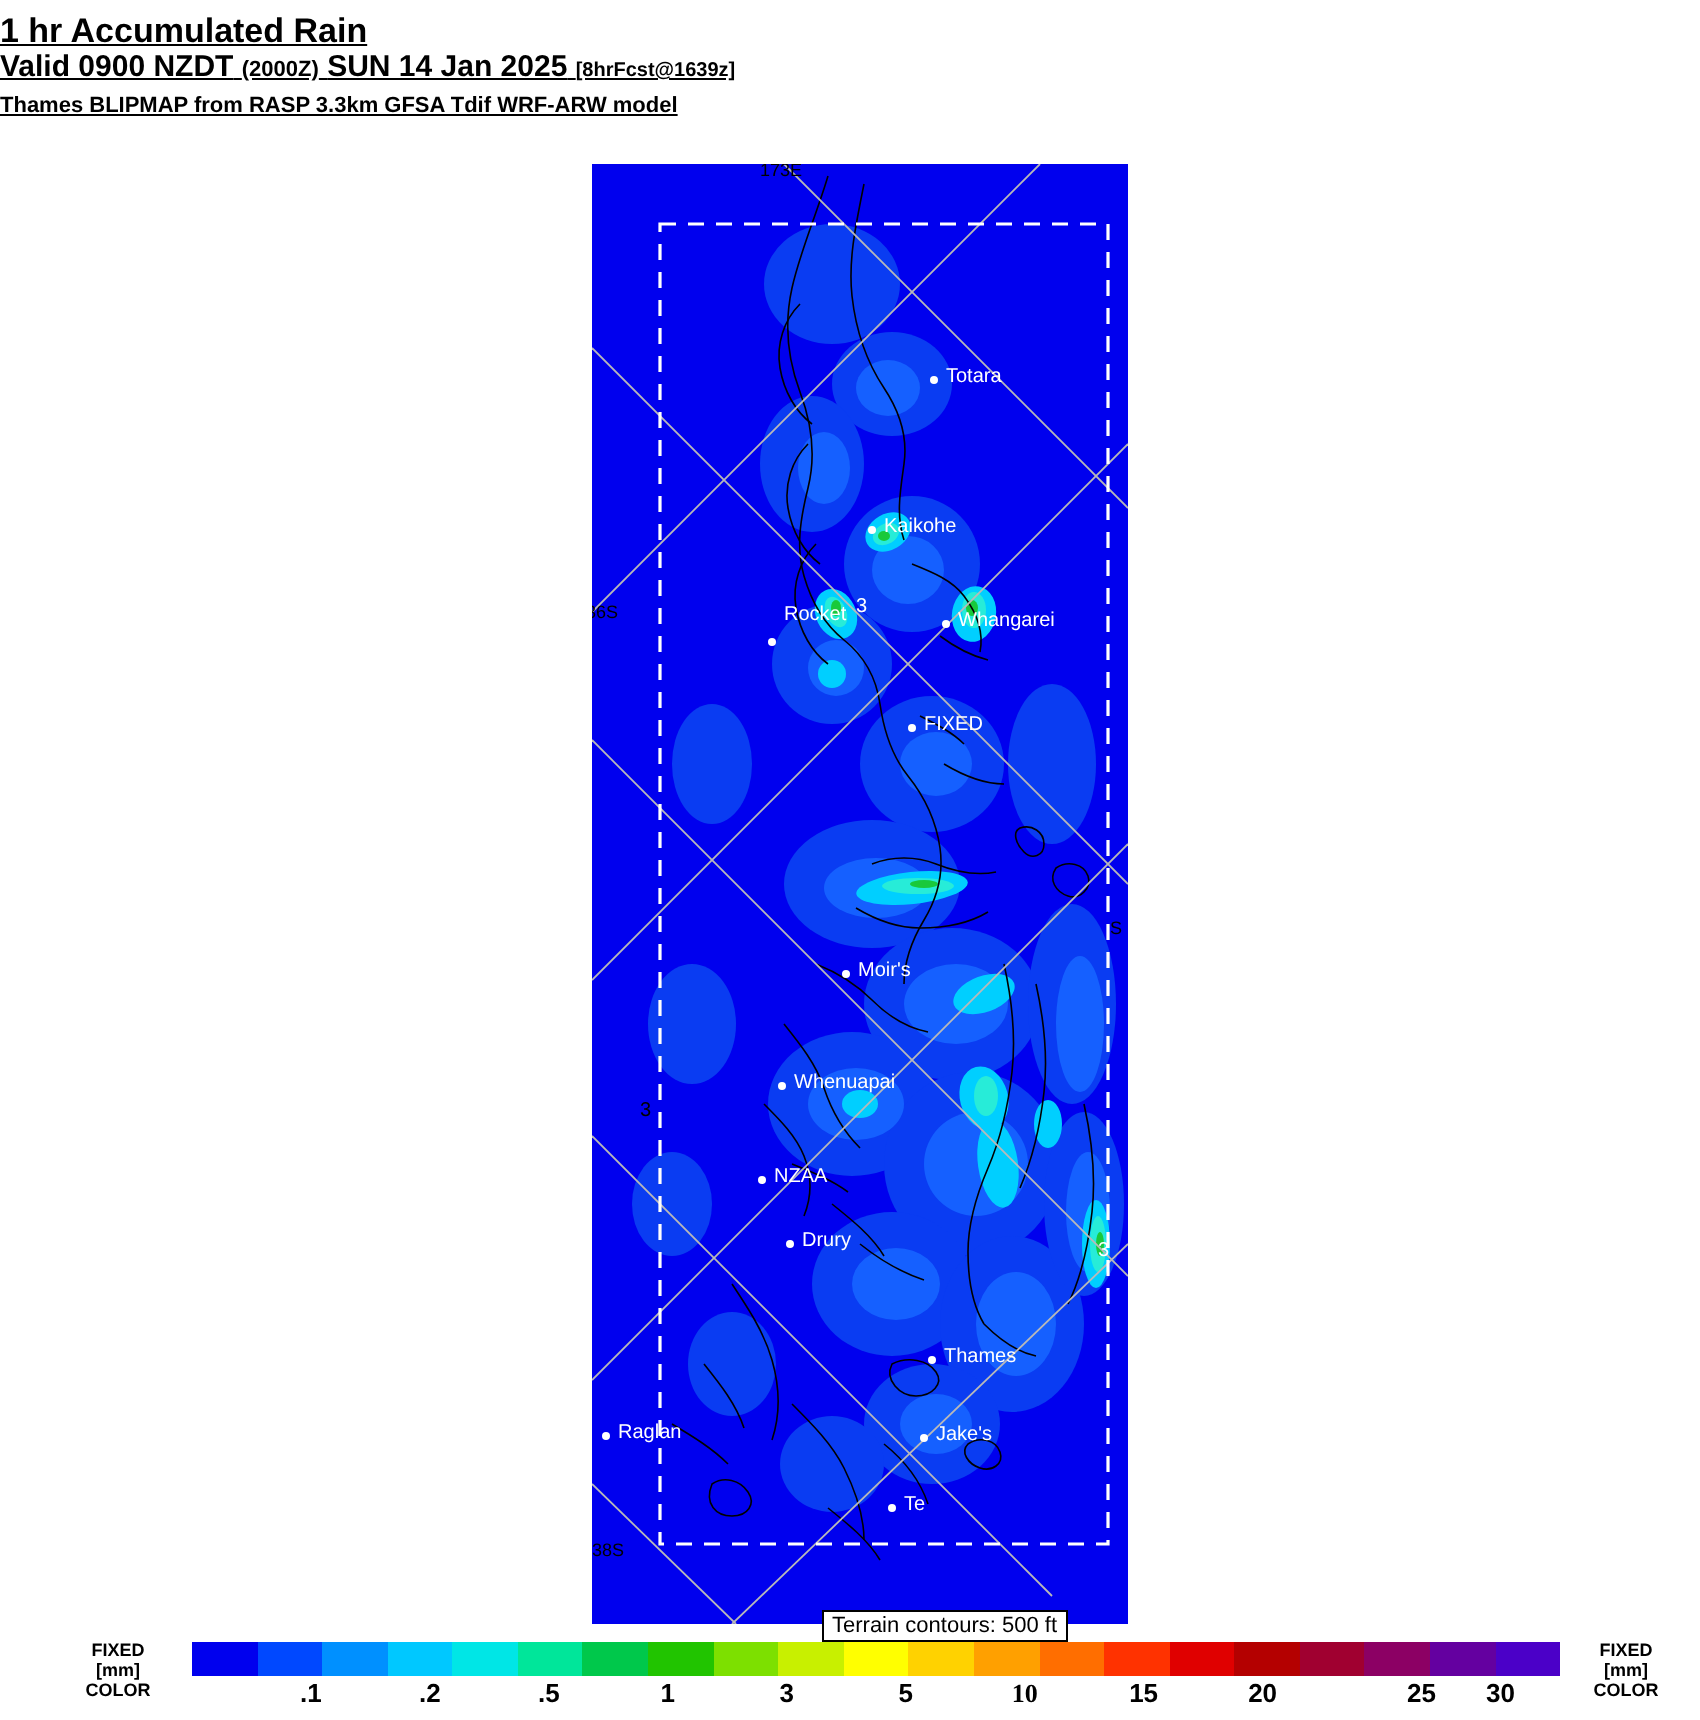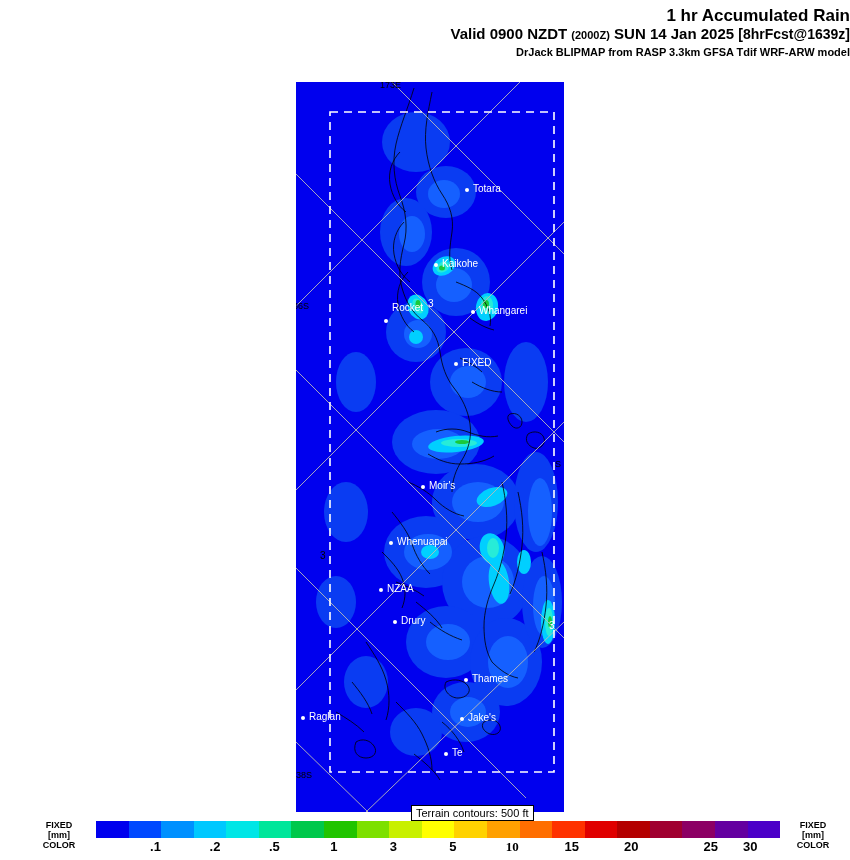--- a/index.html
+++ b/index.html
@@ -19,41 +19,42 @@
     width: 850px;
     height: 860px;
   }
 
   
   .title-block {
     position: absolute;
     top: 0;
     left: 0;
     width: 850px;
-    text-align: right;
+    text-align: left;
+    text-decoration: underline;
   }
   .title-main {
     font-size: 17px;
     font-weight: bold;
     color: #000;
     margin-top: 6px;
     line-height: 19px;
   }
   .title-sub {
     font-size: 15px;
     font-weight: bold;
     color: #000;
     line-height: 18px;
   }
   .title-sub .small {
     font-size: 11px;
     font-weight: bold;
   }
   .title-sub .brackets {
-    font-size: 14px;
+    font-size: 10px;
     font-weight: bold;
   }
   .title-model {
     font-size: 11px;
     font-weight: bold;
     color: #000;
     line-height: 14px;
     margin-top: 1px;
   }
 
@@ -170,21 +171,21 @@
 <div id="page">
 
   <div class="title-block">
     <div class="title-main">1 hr Accumulated Rain</div>
     <div class="title-sub">
       <span>Valid 0900 NZDT</span>
       <span class="small">(2000Z)</span>
       <span>SUN 14 Jan 2025</span>
       <span class="brackets">[8hrFcst@1639z]</span>
     </div>
-    <div class="title-model">DrJack BLIPMAP from RASP 3.3km GFSA Tdif WRF-ARW model</div>
+    <div class="title-model">Thames BLIPMAP from RASP 3.3km GFSA Tdif WRF-ARW model</div>
   </div>
 
   <div id="map-wrap">
 
     <svg id="map-svg" width="268" height="730" viewBox="0 0 268 730">
 
       <rect x="0" y="0" width="268" height="730" fill="#0000ee"></rect>
 
       <g opacity="1">
 

